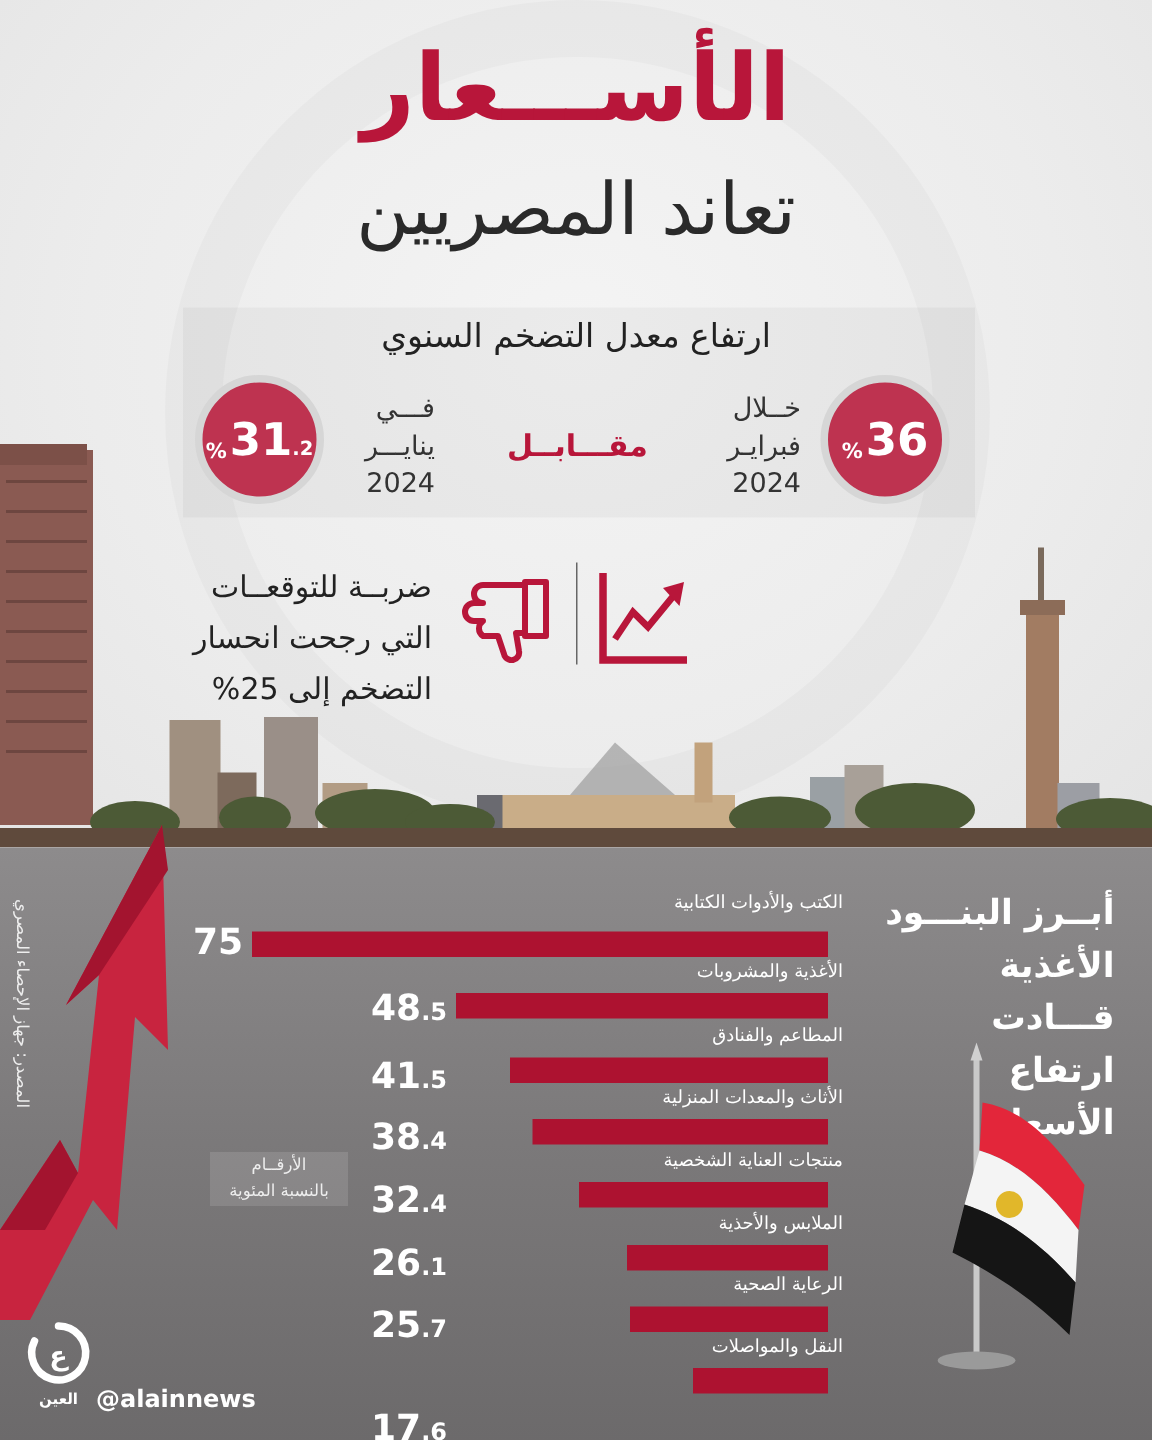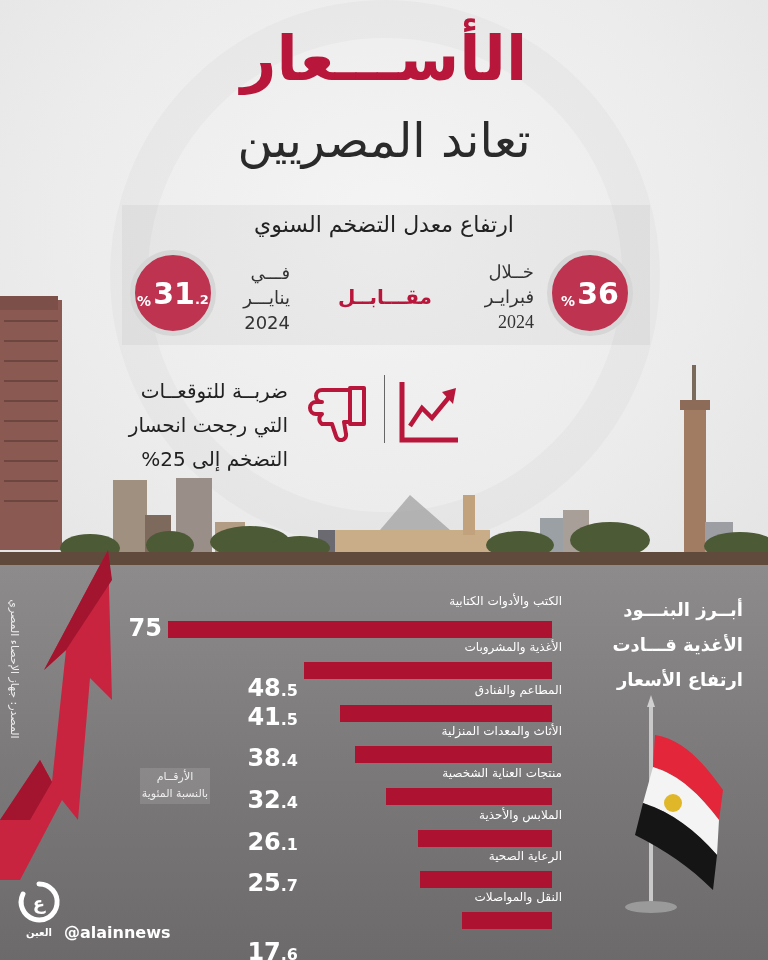--- a/index.html
+++ b/index.html
@@ -17,45 +17,45 @@
   .subtitle { position:absolute; left:0; width:768px; top:212px; text-align:center; direction:rtl;
     font-size:22px; color:#222; }
   .circle { position:absolute; width:76px; height:76px; border-radius:50%; background:#be3350;
     border:5px solid #d6d6d6; display:flex; align-items:center; justify-content:center; color:#fff;
     font-weight:bold; font-size:30px; direction:ltr; }
   .circle .sm { font-size:13px; align-self:flex-end; margin-bottom:24px; }
   .circle .pct { font-size:14px; align-self:flex-end; margin-bottom:22px; margin-right:2px; }
   .circ-right { left:547px; top:250px; }
   .circ-left { left:130px; top:250px; }
   .period { position:absolute; direction:rtl; text-align:right; font-size:18px; line-height:25px; color:#333; }
-  .period-right { left:460px; width:74px; top:260px;font-family:Liberation Serif, serif; }
+  .period-right { left:460px; width:74px; top:260px; }
   .period-left { left:200px; width:90px; top:260px; }
   .versus { position:absolute; left:320px; width:130px; top:285px; text-align:center; direction:rtl;
     color:#b8163a; font-weight:bold; font-size:20px; }
   .para { position:absolute; direction:rtl; text-align:right; font-size:20px; line-height:34px; color:#222;margin-top:12px; }
   .para-right { left:410px; width:234px; top:362px; }
   .para-left { left:100px; width:188px; top:362px; }
   .divider { position:absolute; left:384px; top:375px; width:1px; height:68px; background:#666; }
   .icon-chart { position:absolute; left:398px; top:380px; width:62px; height:64px; }
   .icon-thumb { position:absolute; left:306px; top:382px; width:62px; height:60px; }
   .skyline { position:absolute; left:0; top:290px; width:768px; height:275px; }
   .bottom { position:absolute; left:0; top:565px; width:768px; height:395px;
     background: linear-gradient(180deg, #8d8b8c 0%, #7b797a 50%, #6c6a6b 100%); }
   .source { position:absolute; left:-58px; top:660px; width:140px; height:18px; transform:rotate(90deg);
     color:#eee; font-size:11px; text-align:center; direction:rtl; }
   .arrow { position:absolute; left:0; top:520px; width:130px; height:360px; }
   .bar-row { position:absolute; left:0; width:768px; }
   .bar-label { position:absolute; right:206px; direction:rtl; color:#fff; font-size:12px; white-space:nowrap; }
   .bar { position:absolute; height:17px; background:#ad1230; }
   .bar-val { position:absolute; color:#fff; font-weight:bold; font-size:24px; text-align:right; direction:ltr; white-space:nowrap; }
   .bar-val .dec { font-size:16px; }
-  .units { position:absolute; left:140px; top:768px; width:70px; height:36px; background:rgba(255,255,255,0.12);
+  .units { position:absolute; left:140px; top:768px; width:92px; height:36px; background:rgba(255,255,255,0.12);
     color:#eee; font-size:11px; direction:rtl; text-align:center; line-height:17px; }
   .side-title { position:absolute; left:585px; top:592px; width:158px; direction:rtl; text-align:right;
-    color:#fff; font-weight:bold; font-size:18px; line-height:35px; }
+    color:#fff; font-weight:bold; font-size:23px; line-height:35px; }
   .flag { position:absolute; left:625px; top:695px; width:120px; height:225px; }
   .logo { position:absolute; left:16px; top:880px; width:46px; height:60px; }
   .handle { position:absolute; left:64px; top:923px; color:#fff; font-size:16px; font-weight:bold; }
 </style>
 </head>
 <body>
 
 <div class="page">
 
   <div class="top">
@@ -183,21 +183,21 @@
 
   <div>
     <div class="bar-row" style="top:594px;">
       <div class="bar-label">الكتب والأدوات الكتابية</div>
       <div class="bar" style="top:27px; left:168px; width:384px;"></div>
       <div class="bar-val" style="top:20px; right:606px;"><span>75</span><span class="dec"></span></div>
     </div>
     <div class="bar-row" style="top:640px;">
       <div class="bar-label">الأغذية والمشروبات</div>
       <div class="bar" style="top:22px; left:304px; width:248px;"></div>
-      <div class="bar-val" style="top:34px; right:470px;"><span>48</span><span class="dec">.5</span></div>
+      <div class="bar-val" style="top:18px; right:470px;"><span>48</span><span class="dec">.5</span></div>
     </div>
     <div class="bar-row" style="top:683px;">
       <div class="bar-label">المطاعم والفنادق</div>
       <div class="bar" style="top:22px; left:340px; width:212px;"></div>
       <div class="bar-val" style="top:20px; right:470px;"><span>41</span><span class="dec">.5</span></div>
     </div>
     <div class="bar-row" style="top:724px;">
       <div class="bar-label">الأثاث والمعدات المنزلية</div>
       <div class="bar" style="top:22px; left:355px; width:197px;"></div>
       <div class="bar-val" style="top:20px; right:470px;"><span>38</span><span class="dec">.4</span></div>

